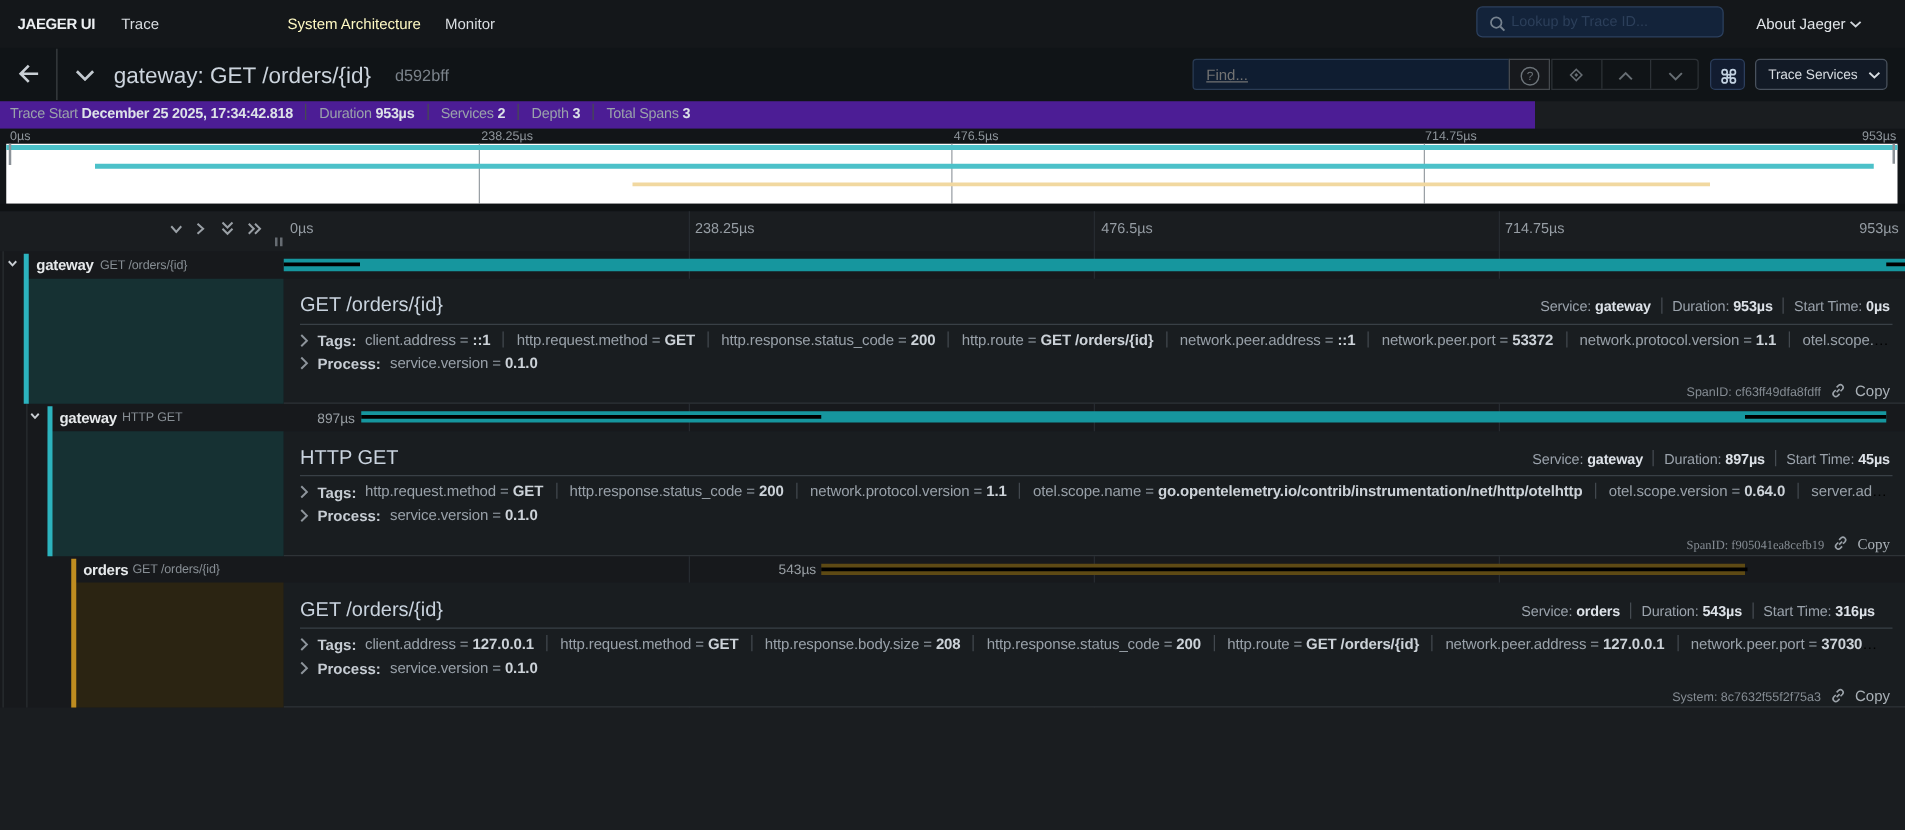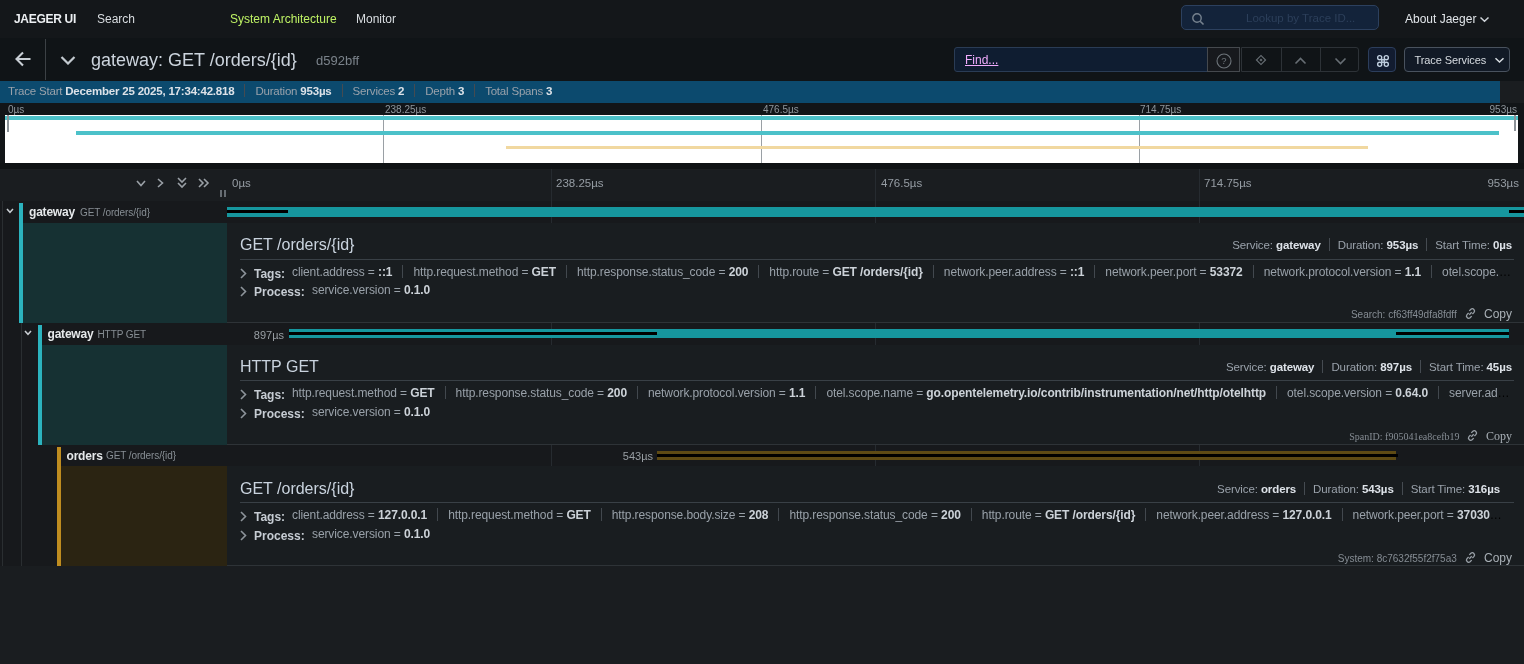--- a/index.html
+++ b/index.html
@@ -31,50 +31,50 @@
   .crit { position:absolute; height:2.8px; background:#000; z-index:4; }
   .z3 { z-index:3; }
   .tickl { position:absolute; font-size:11.5px; color:#969da4; }
 </style>
 </head>
 <body>
 <div id="page">
 
   <div class="abs" style="left:0;top:0;width:1524px;height:38px;background:#14171a;">
     <span class="abs" style="left:14px;top:0;line-height:38px;font-size:12px;font-weight:bold;color:#eceff2;letter-spacing:-0.3px;">JAEGER UI</span>
-    <span class="abs" style="left:97px;top:0;line-height:38px;font-size:12px;color:#d9dde1;">Search</span>
+    <span class="abs" style="left:97px;top:0;line-height:38px;font-size:12px;color:#d9dde1;">Trace</span>
     <span class="abs" style="left:159px;top:0;line-height:38px;font-size:12px;color:#d9dde1;margin-top:44px;">Compare</span>
-    <span class="abs" style="left:230px;top:0;line-height:38px;font-size:12px;color:#bef264;">System Architecture</span>
+    <span class="abs" style="left:230px;top:0;line-height:38px;font-size:12px;color:#fef9c3;">System Architecture</span>
     <span class="abs" style="left:356px;top:0;line-height:38px;font-size:12px;color:#d9dde1;">Monitor</span>
     <div class="abs" style="left:1181px;top:5px;width:198px;height:25px;background:#13233a;border:1px solid #2c405e;border-radius:5px;">
       <svg class="abs" style="left:9px;top:5.5px" width="14" height="14" viewBox="0 0 14 14">
           <circle cx="6" cy="6" r="4.2" fill="none" stroke="#76828f" stroke-width="1.4"></circle>
           <line x1="9.2" y1="9.2" x2="12.5" y2="12.5" stroke="#76828f" stroke-width="1.6"></line>
         </svg>
-      <span class="abs" style="left:27px;top:0;line-height:24px;font-size:11.5px;color:#2c3f5a;margin-left:37px;">Lookup by Trace ID...</span>
+      <span class="abs" style="left:27px;top:0;line-height:24px;font-size:11.5px;color:#2c3f5a;">Lookup by Trace ID...</span>
     </div>
     <span class="abs" style="left:1405px;top:0;line-height:38px;font-size:12px;color:#e2e6ea;">About Jaeger</span>
     <svg class="abs" style="left:1479px;top:16px" width="11" height="7" viewBox="0 0 11 7">
         <path d="M1.5 1.5 L5.5 5.2 L9.5 1.5" fill="none" stroke="#cfd4d9" stroke-width="1.5"></path>
       </svg>
   </div>
 
   <div class="abs" style="left:0;top:38px;width:1524px;height:43px;background:#101417;">
     <svg class="abs" style="left:14px;top:13px" width="18" height="16" viewBox="0 0 18 16">
         <path d="M9 1.5 L2.5 8 L9 14.5 M2.5 8 L16.5 8" fill="none" stroke="#c9cfd5" stroke-width="2.1"></path>
       </svg>
     <div class="abs" style="left:45px;top:1px;width:1px;height:41px;background:#3c4145;"></div>
     <svg class="abs" style="left:60px;top:18px" width="16" height="9" viewBox="0 0 16 9">
         <path d="M1.5 1 L8 7.5 L14.5 1" fill="none" stroke="#c3cad0" stroke-width="2.2"></path>
       </svg>
     <span class="abs" style="left:91px;top:12px;font-size:18px;color:#ccd4dd;white-space:nowrap;">gateway: GET /orders/{id}</span>
     <span class="abs" style="left:316px;top:15px;font-size:13px;color:#7b838b;">d592bff</span>
 
     <div class="abs" style="left:954px;top:9px;width:254px;height:25px;background:#0f1d31;border:1px solid #2a3c55;border-radius:3px 0 0 3px;">
-      <span class="abs" style="left:10px;top:0;line-height:24px;font-size:12px;color:#f0abfc;text-decoration:underline;">Find...</span>
+      <span class="abs" style="left:10px;top:0;line-height:24px;font-size:12px;color:#737373;text-decoration:underline;">Find...</span>
     </div>
     <div class="abs" style="left:1207px;top:9px;width:33px;height:25px;background:#17191d;border:1px solid #45494e;">
       <svg class="abs" style="left:8px;top:4.5px" width="16" height="16" viewBox="0 0 16 16">
           <circle cx="8" cy="8" r="7" fill="none" stroke="#6d747a" stroke-width="1.1"></circle>
           <text x="8" y="11.4" text-anchor="middle" font-size="9.5" fill="#6d747a" font-family="Liberation Sans">?</text>
         </svg>
     </div>
     <div class="abs" style="left:1241px;top:9px;width:118px;height:25px;border:1px solid #2d3237;border-radius:0 3px 3px 0;">
       <div class="abs" style="left:38.5px;top:0;width:1px;height:23px;background:#2d3237;"></div>
       <div class="abs" style="left:78px;top:0;width:1px;height:23px;background:#2d3237;"></div>
@@ -101,21 +101,21 @@
       </svg>
     </div>
     <div class="abs" style="left:1403.5px;top:9px;width:106px;height:25px;background:#121a26;border:1px solid #49525e;border-radius:4px;">
       <span class="abs" style="left:10px;top:0;line-height:24px;font-size:11px;letter-spacing:-0.1px;color:#d6dbe0;">Trace Services</span>
       <svg class="abs" style="left:89px;top:9px" width="11" height="7" viewBox="0 0 11 7">
           <path d="M1.5 1.2 L5.5 5 L9.5 1.2" fill="none" stroke="#d6dbe0" stroke-width="1.5"></path>
         </svg>
     </div>
   </div>
 
-  <div class="abs" style="left:0;top:81px;width:1500px;height:21.5px;background:#0c4a6e;font-size:11.5px;letter-spacing:-0.2px;">
+  <div class="abs" style="left:0;top:81px;width:1228px;height:21.5px;background:#4c1d95;font-size:11.5px;letter-spacing:-0.2px;">
     <span class="abs" style="left:8px;top:0;line-height:21.5px;white-space:nowrap;">
       <span class="lbl">Trace Start </span><span class="val">December 25 2025, 17:34:42.818</span><span class="pipe"></span><span class="lbl">Duration </span><span class="val">953µs</span><span class="pipe"></span><span class="lbl">Services </span><span class="val">2</span><span class="pipe"></span><span class="lbl">Depth </span><span class="val">3</span><span class="pipe"></span><span class="lbl">Total Spans </span><span class="val">3</span>
     </span>
   </div>
 
   <div class="abs" style="left:0;top:102.5px;width:1524px;height:12px;background:#121518;font-size:10px;color:#8f969c;">
     <span class="abs" style="left:8px;top:1px;">0µs</span>
     <span class="abs" style="left:385px;top:1px;">238.25µs</span>
     <span class="abs" style="left:763px;top:1px;">476.5µs</span>
     <span class="abs" style="left:1140px;top:1px;">714.75µs</span>
@@ -185,21 +185,21 @@
       </svg><span class="taghdr">Tags:</span>
     <span class="tagline abs" style="left:52px;top:1px;width:1222px;"><span class="tagk">client.address&nbsp;=&nbsp;</span><span class="tagv">::1</span><span class="tpipe"></span><span class="tagk">http.request.method&nbsp;=&nbsp;</span><span class="tagv">GET</span><span class="tpipe"></span><span class="tagk">http.response.status_code&nbsp;=&nbsp;</span><span class="tagv">200</span><span class="tpipe"></span><span class="tagk">http.route&nbsp;=&nbsp;</span><span class="tagv">GET /orders/{id}</span><span class="tpipe"></span><span class="tagk">network.peer.address&nbsp;=&nbsp;</span><span class="tagv">::1</span><span class="tpipe"></span><span class="tagk">network.peer.port&nbsp;=&nbsp;</span><span class="tagv">53372</span><span class="tpipe"></span><span class="tagk">network.protocol.version&nbsp;=&nbsp;</span><span class="tagv">1.1</span><span class="tpipe"></span><span class="tagk">otel.scope.name&nbsp;=&nbsp;</span></span>
   </div>
   <div class="abs z3" style="left:240px;top:282px;width:1274px;">
     <svg style="vertical-align:-1px;margin-right:7px" width="7" height="11" viewBox="0 0 7 11">
         <path d="M1 1 L5.5 5.5 L1 10" fill="none" stroke="#8d949b" stroke-width="1.6"></path>
       </svg><span class="taghdr">Process:</span>
     <span class="tagline abs" style="left:72px;top:1px;width:1100px;"><span class="tagk">service.version&nbsp;=&nbsp;</span><span class="tagv">0.1.0</span></span>
   </div>
   <div class="abs z3" style="right:12px;top:304px;white-space:nowrap;">
-    <span class="spanid">Search: cf63ff49dfa8fdff </span>
+    <span class="spanid">SpanID: cf63ff49dfa8fdff </span>
     <svg style="vertical-align:-2px;margin:0 3px 0 4px" width="13" height="13" viewBox="0 0 13 13">
         <g fill="none" stroke="#9ba2a9" stroke-width="1.3">
           <path d="M5.3 7.7 L7.7 5.3 M4.6 6 L3 7.6 a2.2 2.2 0 0 0 3.1 3.1 L7.7 9.1 M8.4 7 L10 5.4 A2.2 2.2 0 0 0 6.9 2.3 L5.3 3.9"></path>
         </g>
       </svg>
     <span style="font-size:12px;color:#a9b0b6;">Copy</span>
   </div>
 
   <svg class="abs z3" style="left:24px;top:330px" width="8" height="6" viewBox="0 0 8 6">
       <path d="M1 1 L4 4.3 L7 1" fill="none" stroke="#c8cdd2" stroke-width="1.5"></path>

